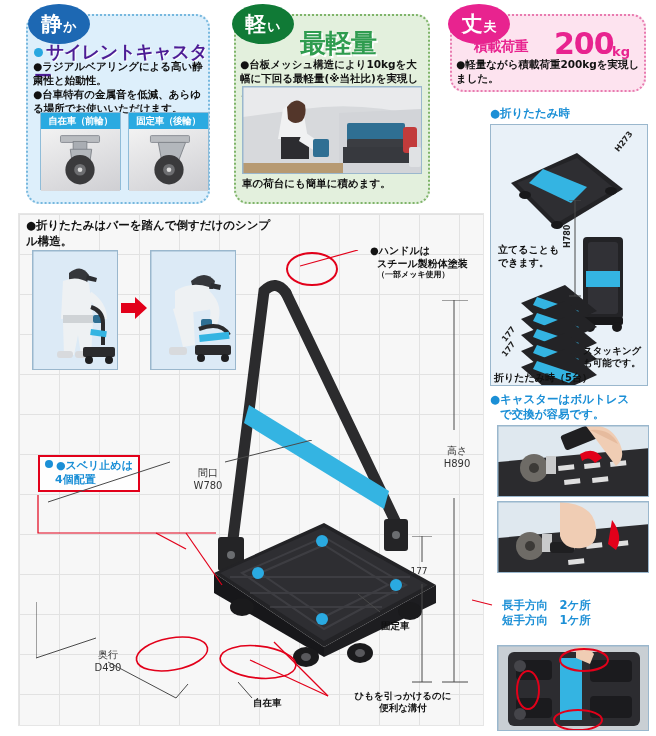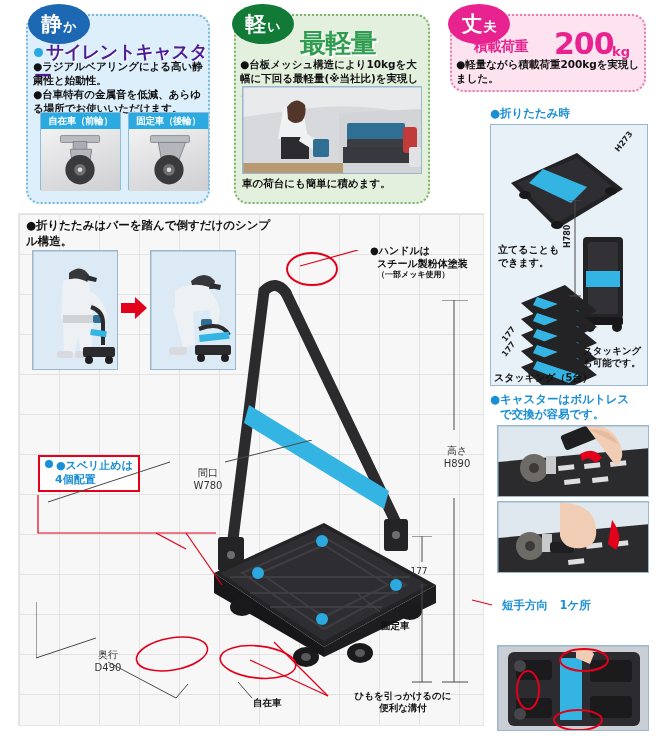--- a/index.html
+++ b/index.html
@@ -515,21 +515,21 @@
 <div class="abs lbl-sm" style="left:500px; top:353px; transform:rotate(-52deg); transform-origin:0 0;">
   <span>177</span>
 </div>
 
 <div class="abs figcap" style="left:583px; top:345px; width:72px; font-size:9.5px;">
   <div>スタッキング</div>
   <div>も可能です。</div>
 </div>
 
 <div class="abs figcap" style="left:494px; top:371px; width:110px; font-size:10px;">
-  <span>スタッキング（5台）</span>
+  <span>折りたたみ時（5台）</span>
 </div>
 
 <div class="abs sec-title" style="left:490px; top:392px; width:162px;">
   <div>●キャスターはボルトレス</div>
   <div style="padding-left:10px;">で交換が容易です。</div>
 </div>
 
 <div class="rt-photo" style="left:497px; top:425px; width:152px; height:72px;">
   <svg viewBox="0 0 152 72" width="152" height="72">
     <rect width="152" height="72" fill="#dfe8ef"></rect>
@@ -566,20 +566,21 @@
     <ellipse cx="32" cy="44" rx="5" ry="5" fill="#3c3a37"></ellipse>
     <rect x="44" y="32" width="10" height="18" fill="#c9cacb"></rect>
     <rect x="52" y="40" width="24" height="11" rx="3" fill="#1f1f21"></rect>
     <path d="M62 0 q34 2 36 26 q2 18 -14 20 q-18 2 -22 -12" fill="#f0cdb4"></path>
     <path d="M114 18 q12 16 4 30 l-8 -6" fill="#e2001a"></path>
     <rect x="0" y="0" width="152" height="72" fill="none" stroke="#9ab7cd"></rect>
   </svg>
 </div>
 
 <div class="abs sec-title" style="left:490px; top:598px; width:162px;">
+  <div style="padding-left:12px;">長手方向　2ケ所</div>
   <div style="padding-left:12px;">短手方向　1ケ所</div>
 </div>
 <svg class="abs" style="left:472px; top:598px;" width="22" height="12">
   <line x1="0" y1="2" x2="20" y2="7" stroke="#e2001a" stroke-width="1.2"></line>
 </svg>
 
 <div class="rt-photo" style="left:497px; top:645px; width:152px; height:86px;">
   <svg viewBox="0 0 152 86" width="152" height="86">
     <rect width="152" height="86" fill="#c9cfd4"></rect>
     <rect x="10" y="6" width="132" height="74" rx="6" fill="#2c2c30"></rect>

